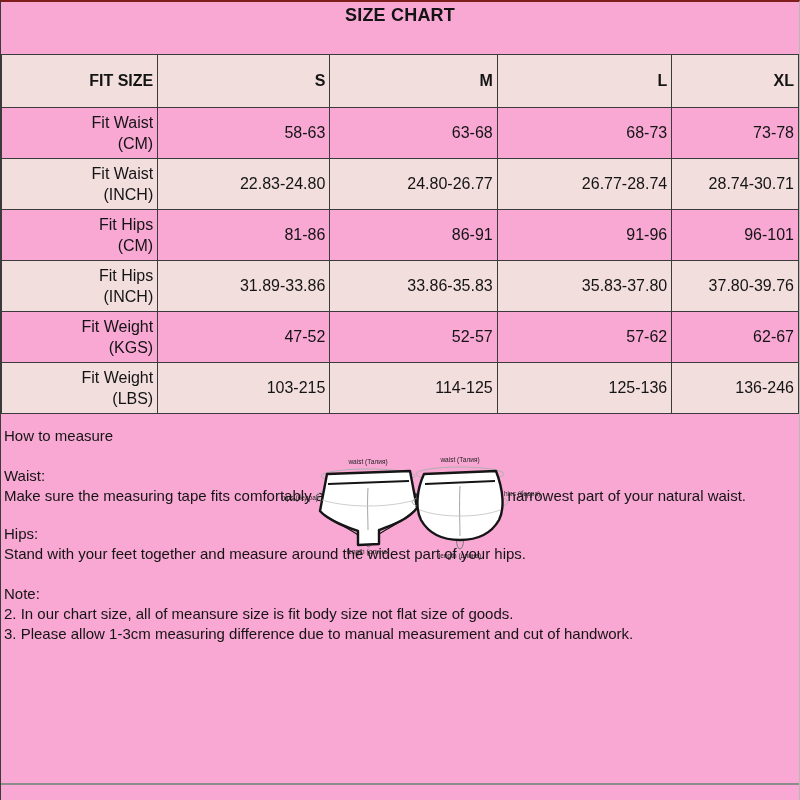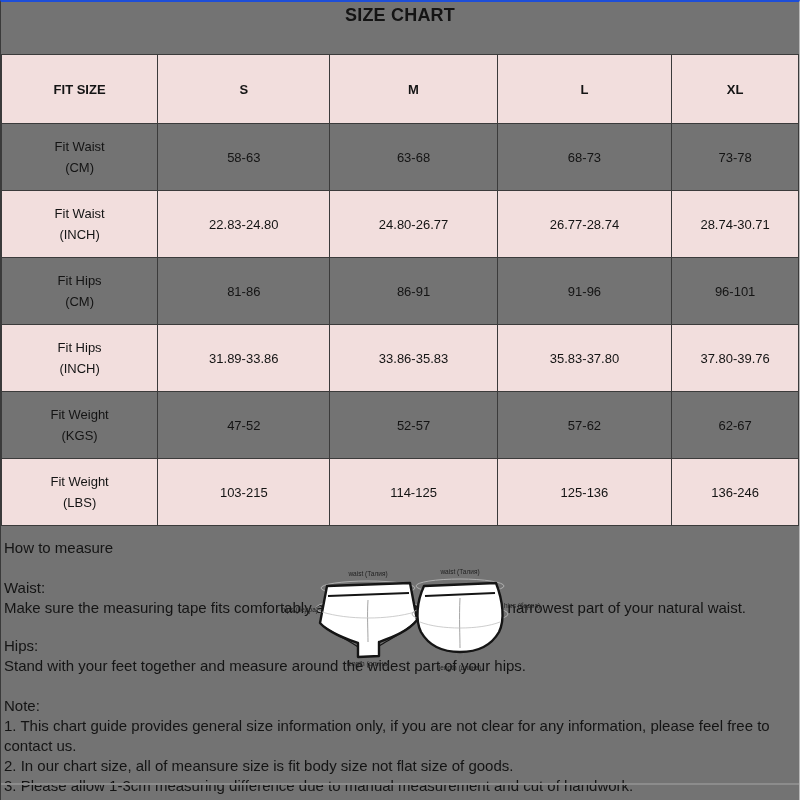--- a/index.html
+++ b/index.html
@@ -1,33 +1,33 @@
 <!DOCTYPE html>
 <html><head>
 <meta charset="utf-8">
 <style>
   html,body{margin:0;padding:0;background:#fff;}
   .page{
-    width:800px;height:800px;position:relative;background:#737373;
+    width:800px;height:800px;position:relative;background:#f9a8d4;
     font-family:"Liberation Sans",sans-serif;color:#141414;
     box-sizing:border-box;
-    border-top:2px solid #1d4ed8;
+    border-top:2px solid #7f1d1d;
     border-left:1px solid #3a3a3a;
     border-right:1px solid #b8b8b8;
     overflow:hidden;
   }
   
   .titlebox{height:51px;text-align:center;padding-top:1px;}
   .title{font-size:18px;font-weight:bold;line-height:24px;letter-spacing:.2px;}
   .subtitle{font-size:17px;font-weight:bold;line-height:25px;}
   
   table.size-chart{width:100%;border-collapse:collapse;table-layout:fixed;}
   .size-chart th,.size-chart td{
-    border:1px solid #3b3b3b;text-align:center;vertical-align:middle;
-    font-size:13px;padding:12px;font-weight:normal;
+    border:1px solid #3b3b3b;text-align:right;vertical-align:middle;
+    font-size:16px;padding:4px;font-weight:normal;
   }
   .size-chart thead th{height:44px;font-weight:bold;background:#f2dedd;}
   .size-chart tbody tr{height:48px;}
   .size-chart tbody tr.pink td{background:#f2dedd;}
   .row-label span{display:block;line-height:21px;}
   
   .lower{position:relative;padding:12px 4px 0 3px;}
   .lower p{margin:0;font-size:15px;line-height:20px;}
   .how{margin-top:115px;}
   .sec-waist{margin-top:20px;}
@@ -170,21 +170,20 @@
       <p>Make sure the measuring tape fits comfortably as your measure around the narrowest part of your natural waist.</p>
     </div>
 
     <div class="sec-hips">
       <p>Hips:</p>
       <p>Stand with your feet together and measure around the widest part of your hips.</p>
     </div>
 
     <div class="sec-note">
       <p>Note:</p>
-      <p>1. This chart guide provides general size information only, if you are not clear for any information, please feel free to contact us.</p>
       <p>2. In our chart size, all of meansure size is fit body size not flat size of goods.</p>
       <p>3. Please allow 1-3cm measuring difference due to manual measurement and cut of handwork.</p>
     </div>
 
   </div>
 
   <div class="bottom-divider"></div>
 </div>
 
 </body></html>

